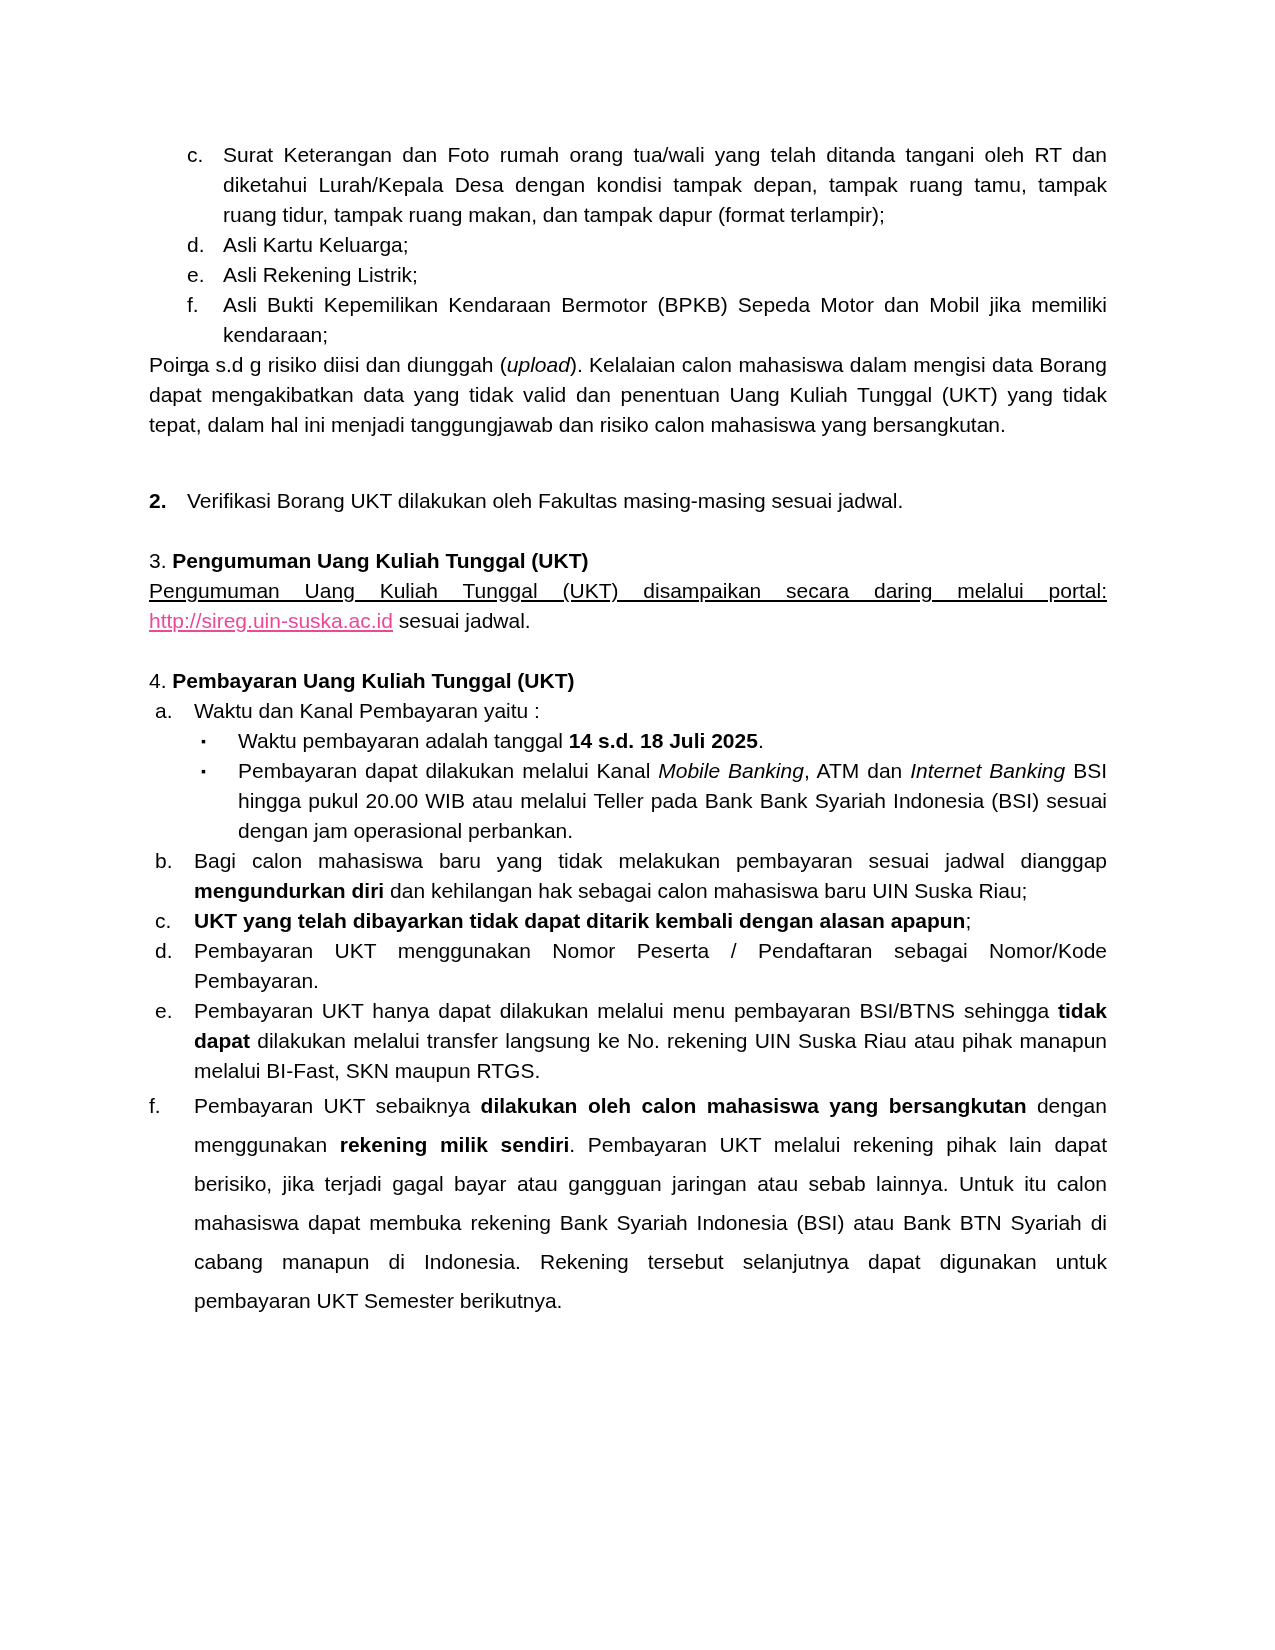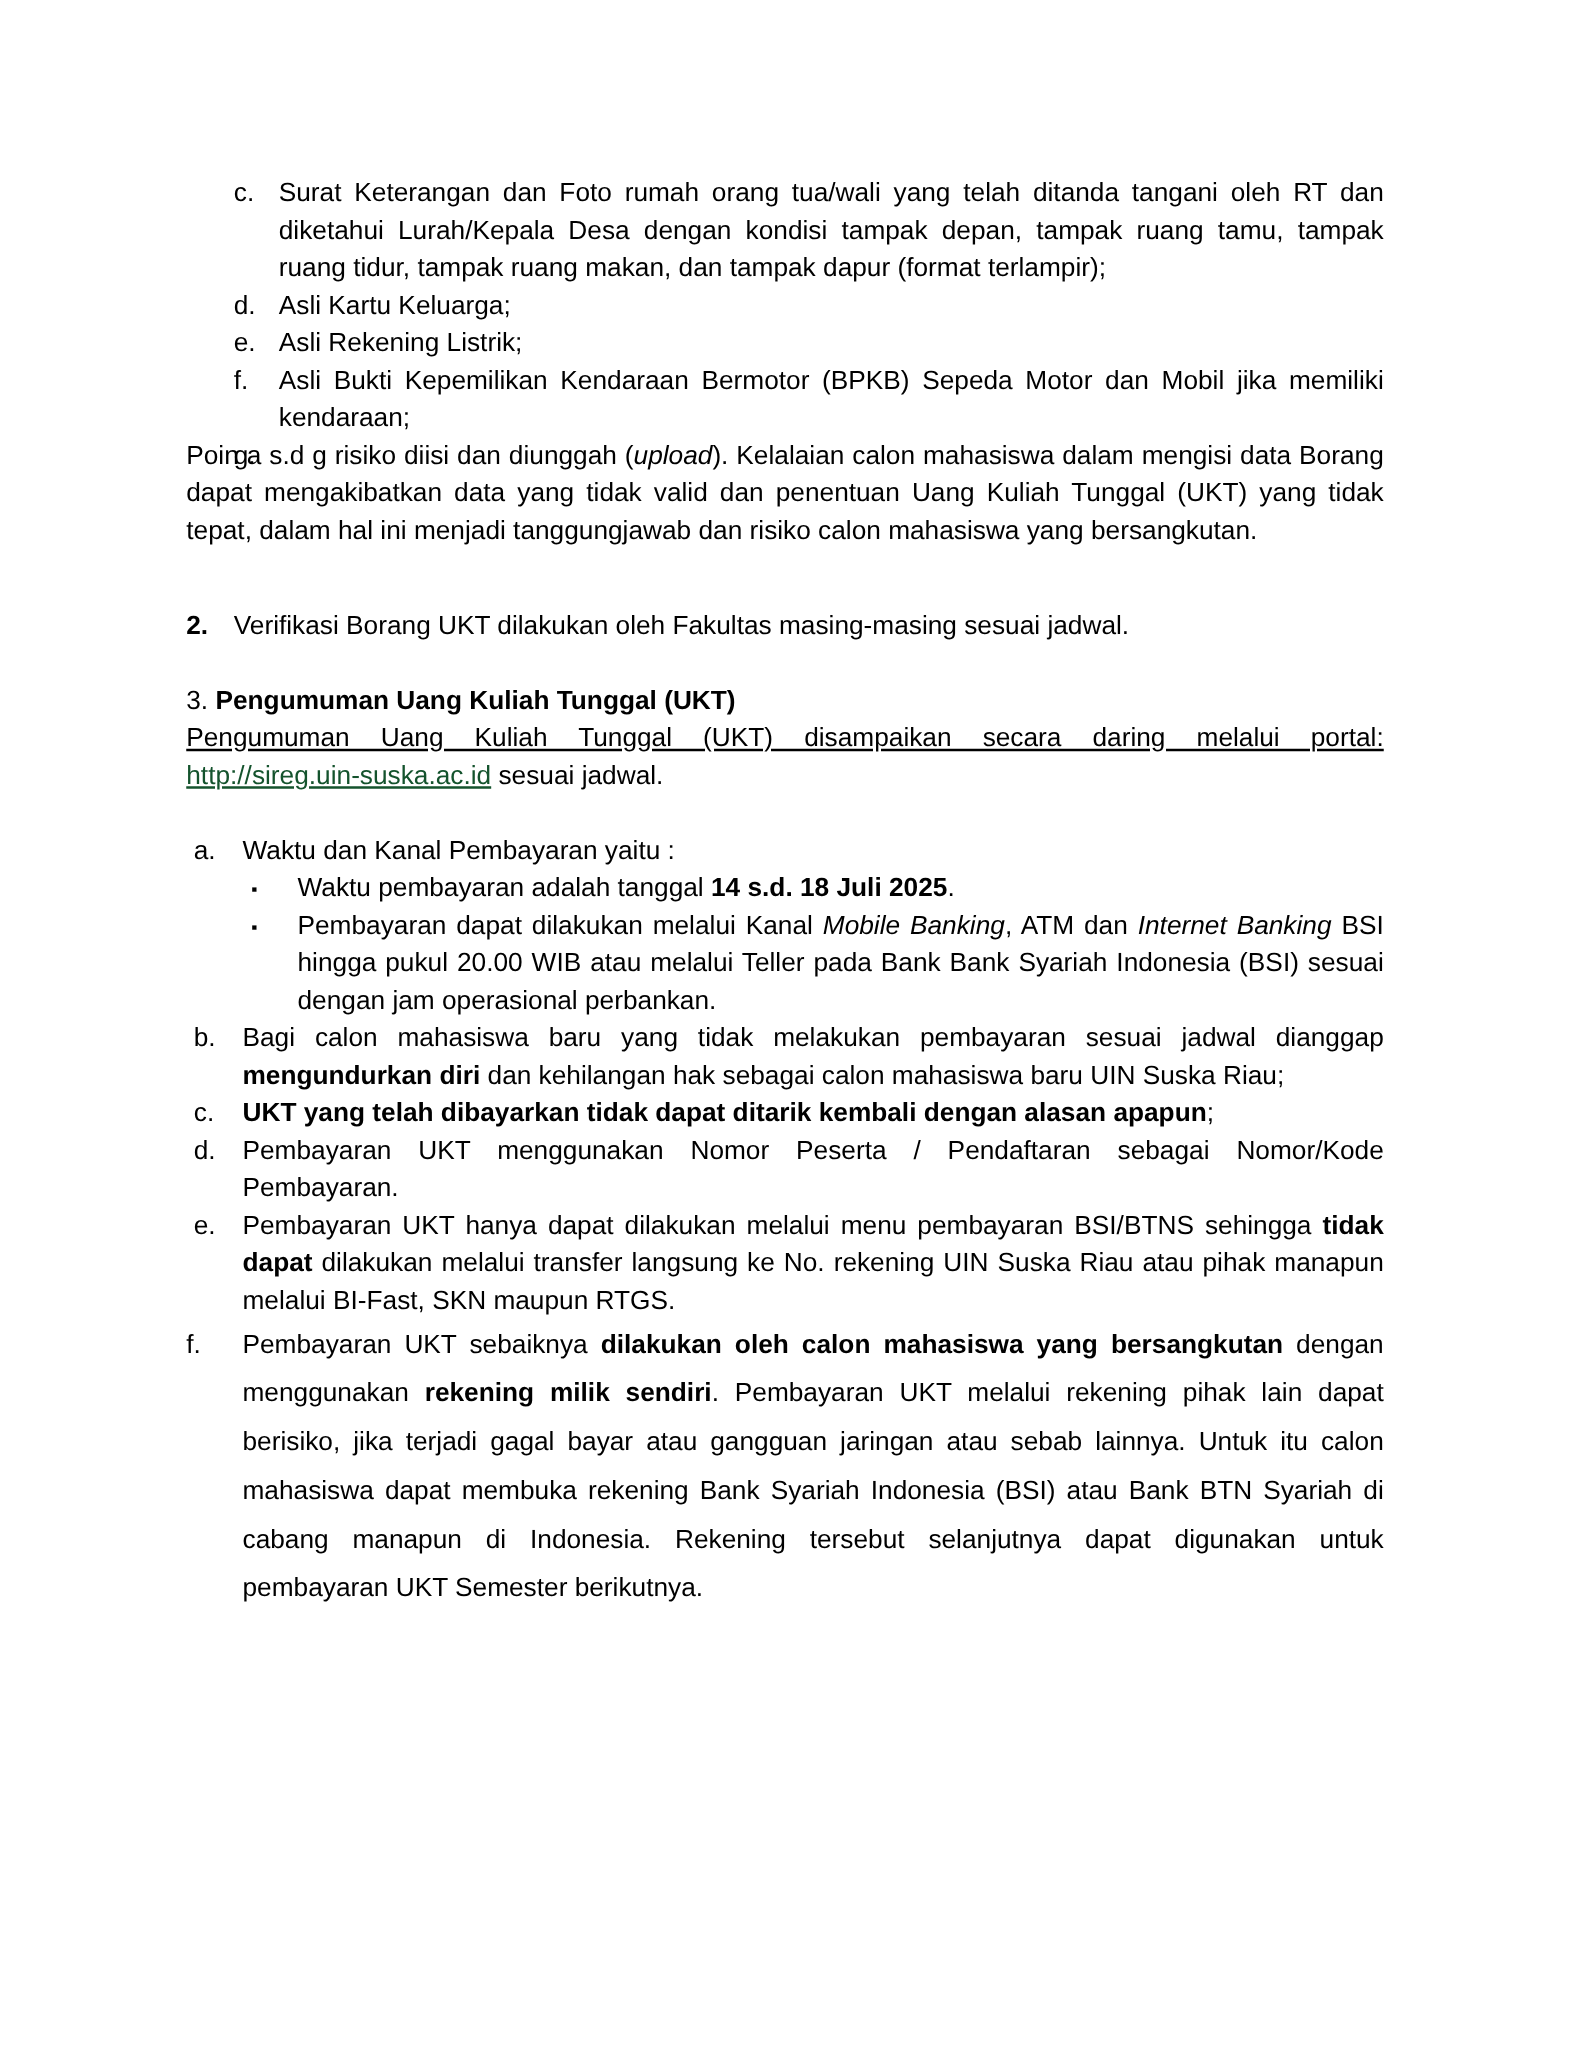--- a/index.html
+++ b/index.html
@@ -10,21 +10,21 @@
   .just { text-align: justify; text-align-last: auto; }
   .li { position: relative; padding-left: 74px; line-height: 30px; text-align: justify; }
   .li .mk { position: absolute; left: 38px; top: 0; }
   .li2 { position: relative; padding-left: 45px; line-height: 30px; text-align: justify; }
   .li2 .mk { position: absolute; left: 6px; top: 0; }
   .li3 { position: relative; padding-left: 89px; line-height: 30px; text-align: justify; }
   .li3 .mk { position: absolute; left: 52px; top: 0; font-size: 14px; }
   .sp { height: 30px; }
   b { font-weight: bold; }
   i { }
-  a.link { color: #14532d; text-decoration: underline; }
+  a.link { color: #ec4899; text-decoration: underline; }
   .h { line-height: 30px; }
   .wide { line-height: 39px; }
 </style>
 </head>
 <body>
 
 <div class="page">
 
   <div>
     <div class="li"><span class="mk">c.</span><span>Surat Keterangan dan Foto rumah orang tua/wali yang telah ditanda tangani oleh RT dan diketahui Lurah/Kepala Desa dengan kondisi tampak depan, tampak ruang tamu, tampak ruang tidur, tampak ruang makan, dan tampak dapur (format terlampir);</span></div>
@@ -52,20 +52,24 @@
       <span>3.</span>
       <b>Pengumuman Uang Kuliah Tunggal (UKT)</b>
     </div>
     <p class="line" style="margin:0; text-align:justify; text-align-last:justify;text-decoration:underline;">Pengumuman Uang Kuliah Tunggal (UKT) disampaikan secara daring melalui portal:</p>
     <p class="line" style="margin:0;"><a class="link">http://sireg.uin-suska.ac.id</a><span> sesuai jadwal.</span></p>
   </div>
 
   <div class="sp"></div>
 
   <div>
+    <div class="h">
+      <span>4.</span>
+      <b>Pembayaran Uang Kuliah Tunggal (UKT)</b>
+    </div>
 
     <div class="li2">
       <span class="mk">a.</span>
       <span>Waktu dan Kanal Pembayaran  yaitu :</span>
     </div>
     <div class="li3">
       <span class="mk">▪</span>
       <span>Waktu pembayaran adalah tanggal </span><b>14 s.d. 18 Juli 2025</b><span>.</span>
     </div>
     <div class="li3">

